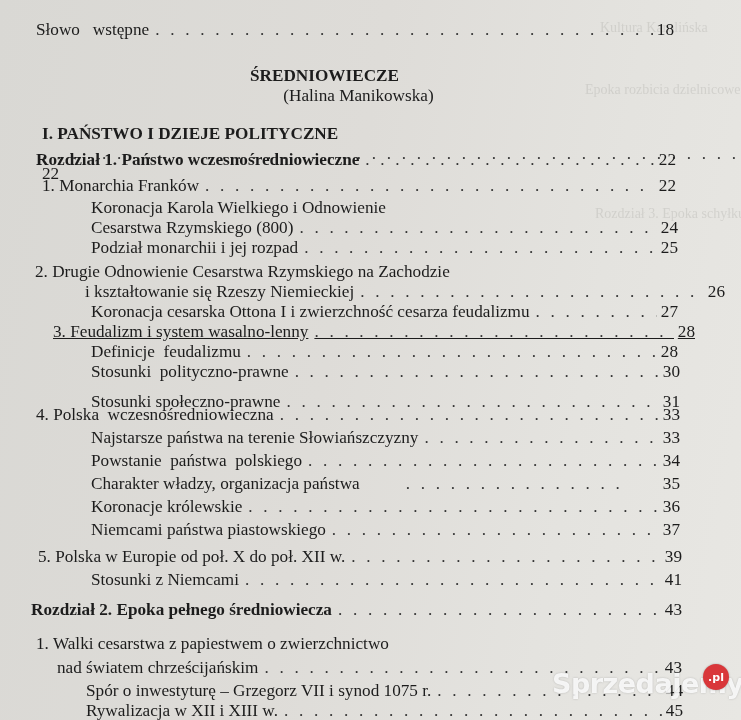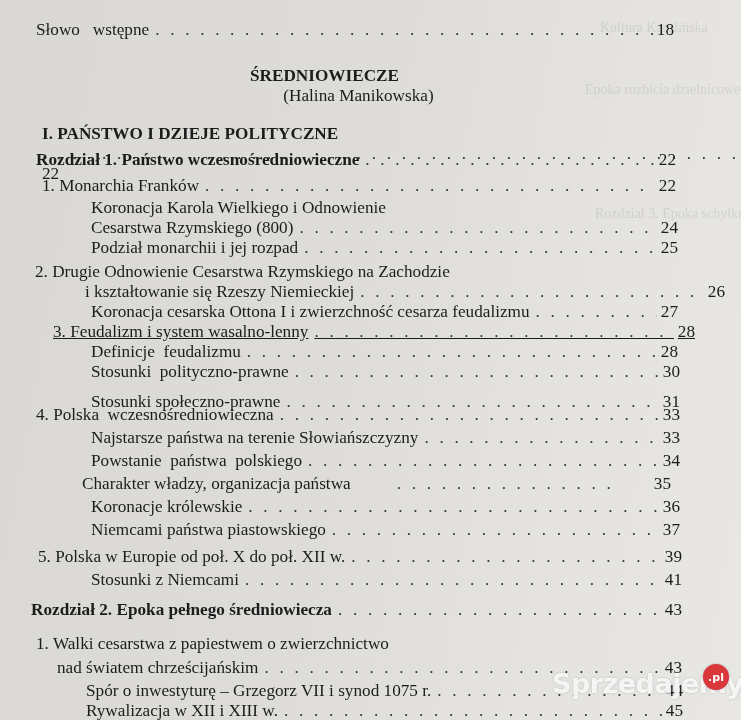--- a/index.html
+++ b/index.html
@@ -138,21 +138,21 @@
   <div class="row" style="left:91px; top:428px; width:589px;">
     <span class="label">Najstarsze państwa na terenie Słowiańszczyzny</span>
     <span class="leader"></span>
     <span class="page-num">33</span>
   </div>
   <div class="row" style="left:91px; top:451px; width:589px;">
     <span class="label" style="white-space:pre;">Powstanie  państwa  polskiego</span>
     <span class="leader"></span>
     <span class="page-num">34</span>
   </div>
-  <div class="row" style="left:82px; top:474px; width:589px;gap:40px;">
+  <div class="row" style="left:91px; top:474px; width:589px;gap:40px;">
     <span class="label">Charakter władzy, organizacja państwa</span>
     <span class="leader"></span>
     <span class="page-num">35</span>
   </div>
   <div class="row" style="left:91px; top:497px; width:589px;">
     <span class="label">Koronacje królewskie</span>
     <span class="leader"></span>
     <span class="page-num">36</span>
   </div>
   <div class="row" style="left:91px; top:520px; width:589px;">

